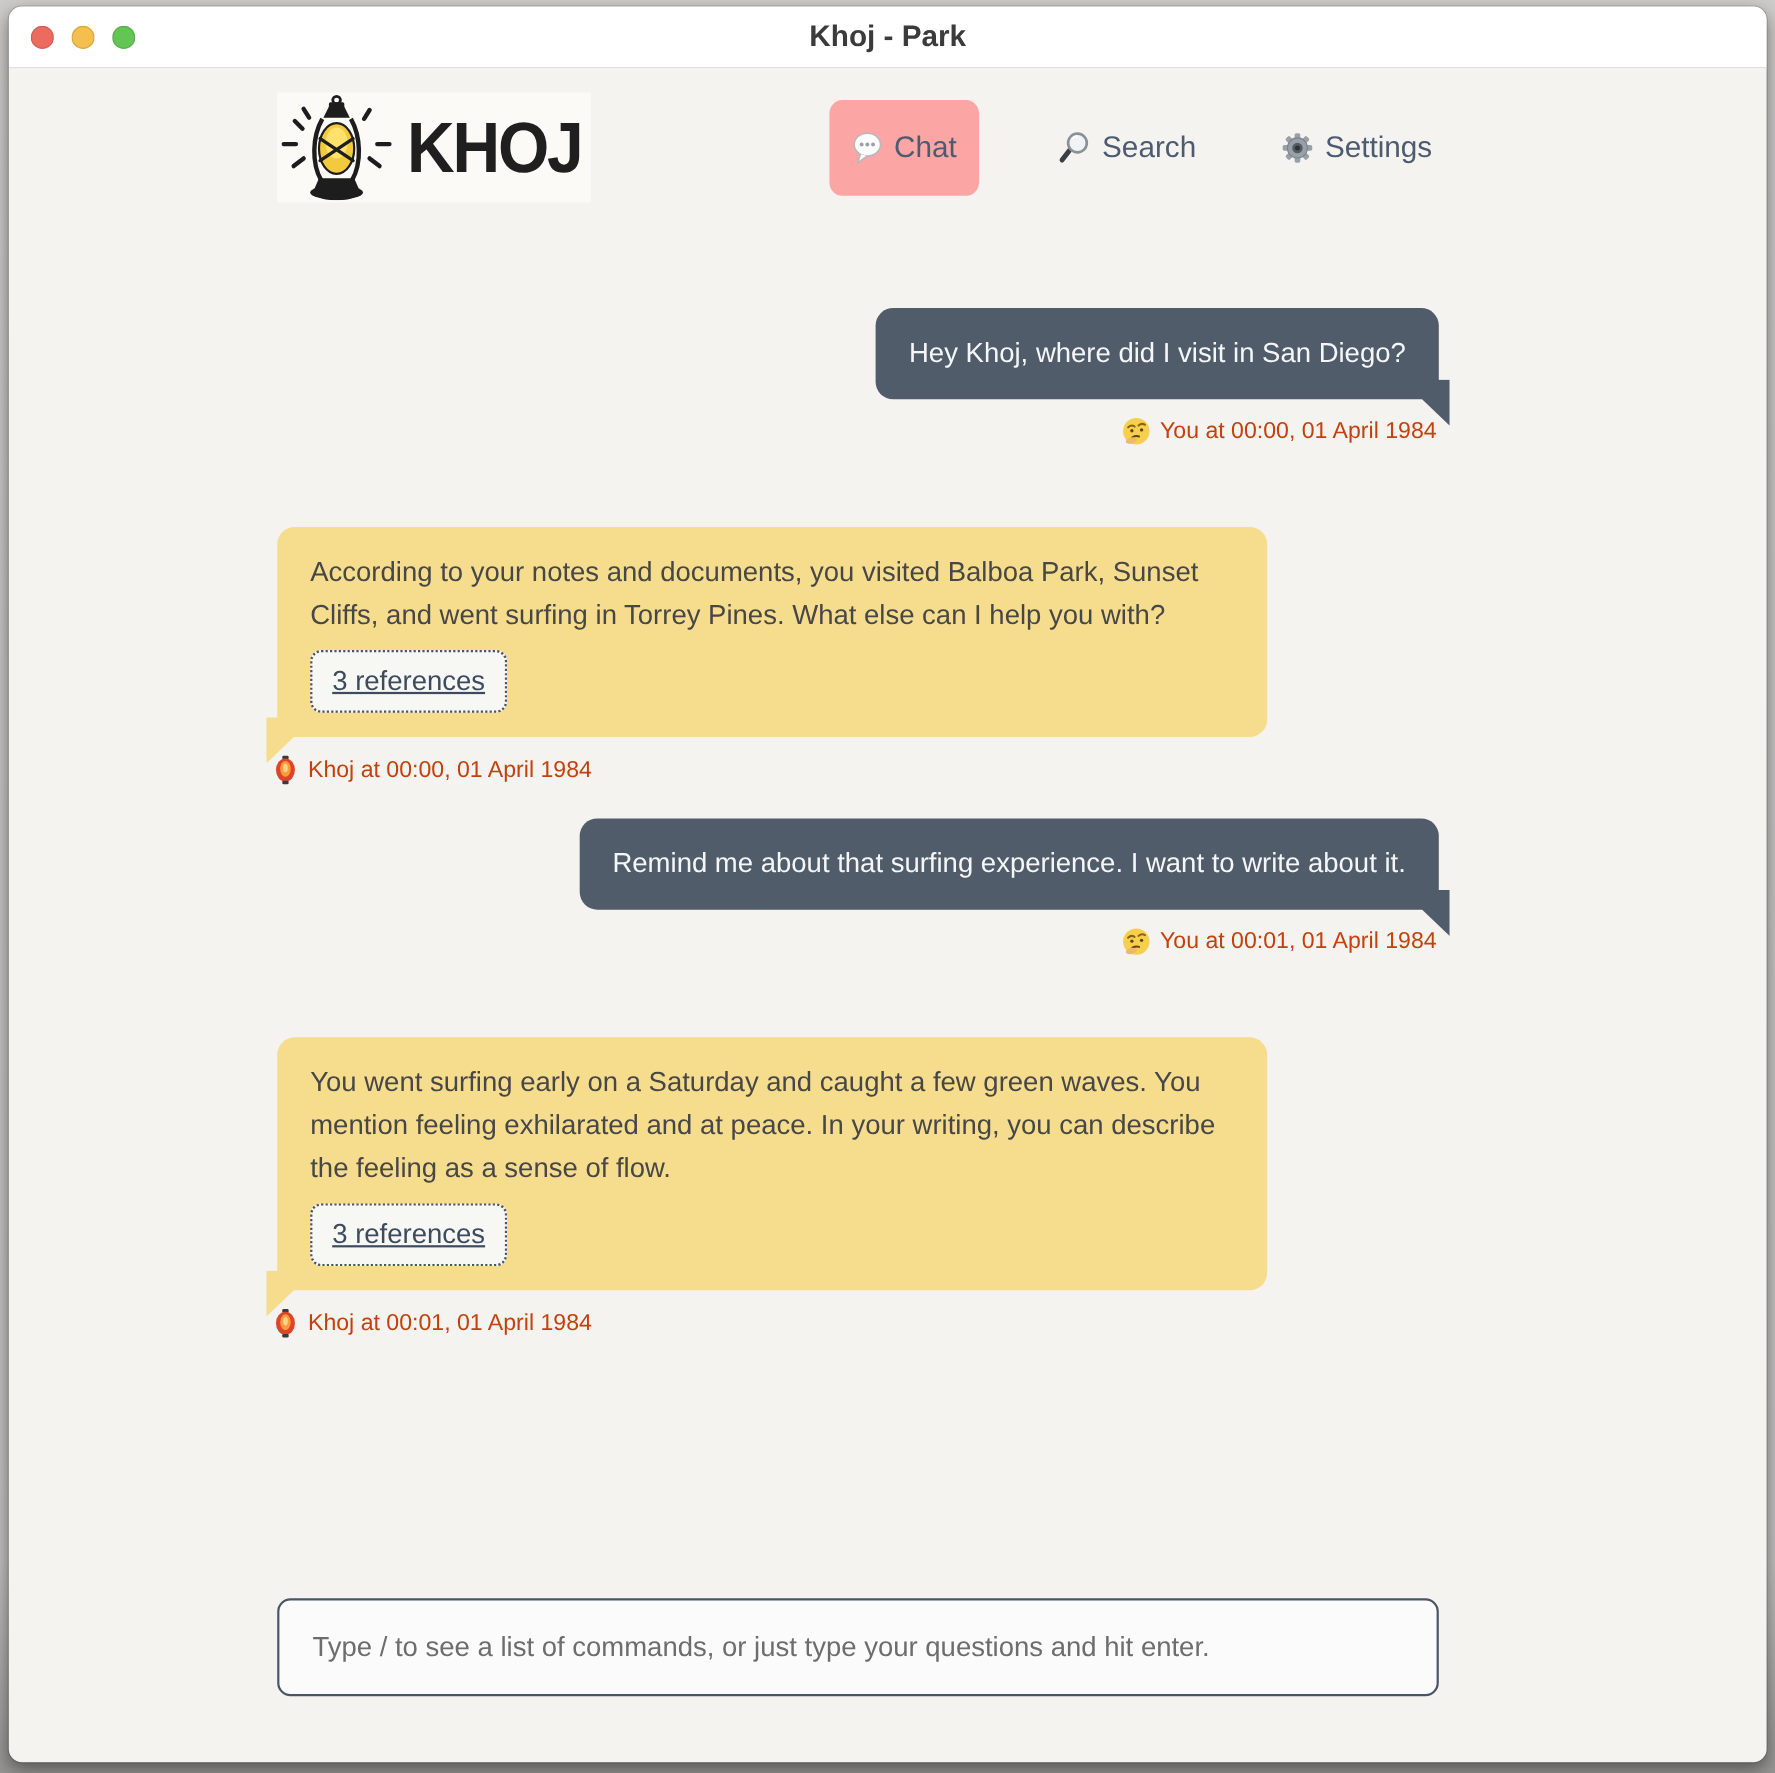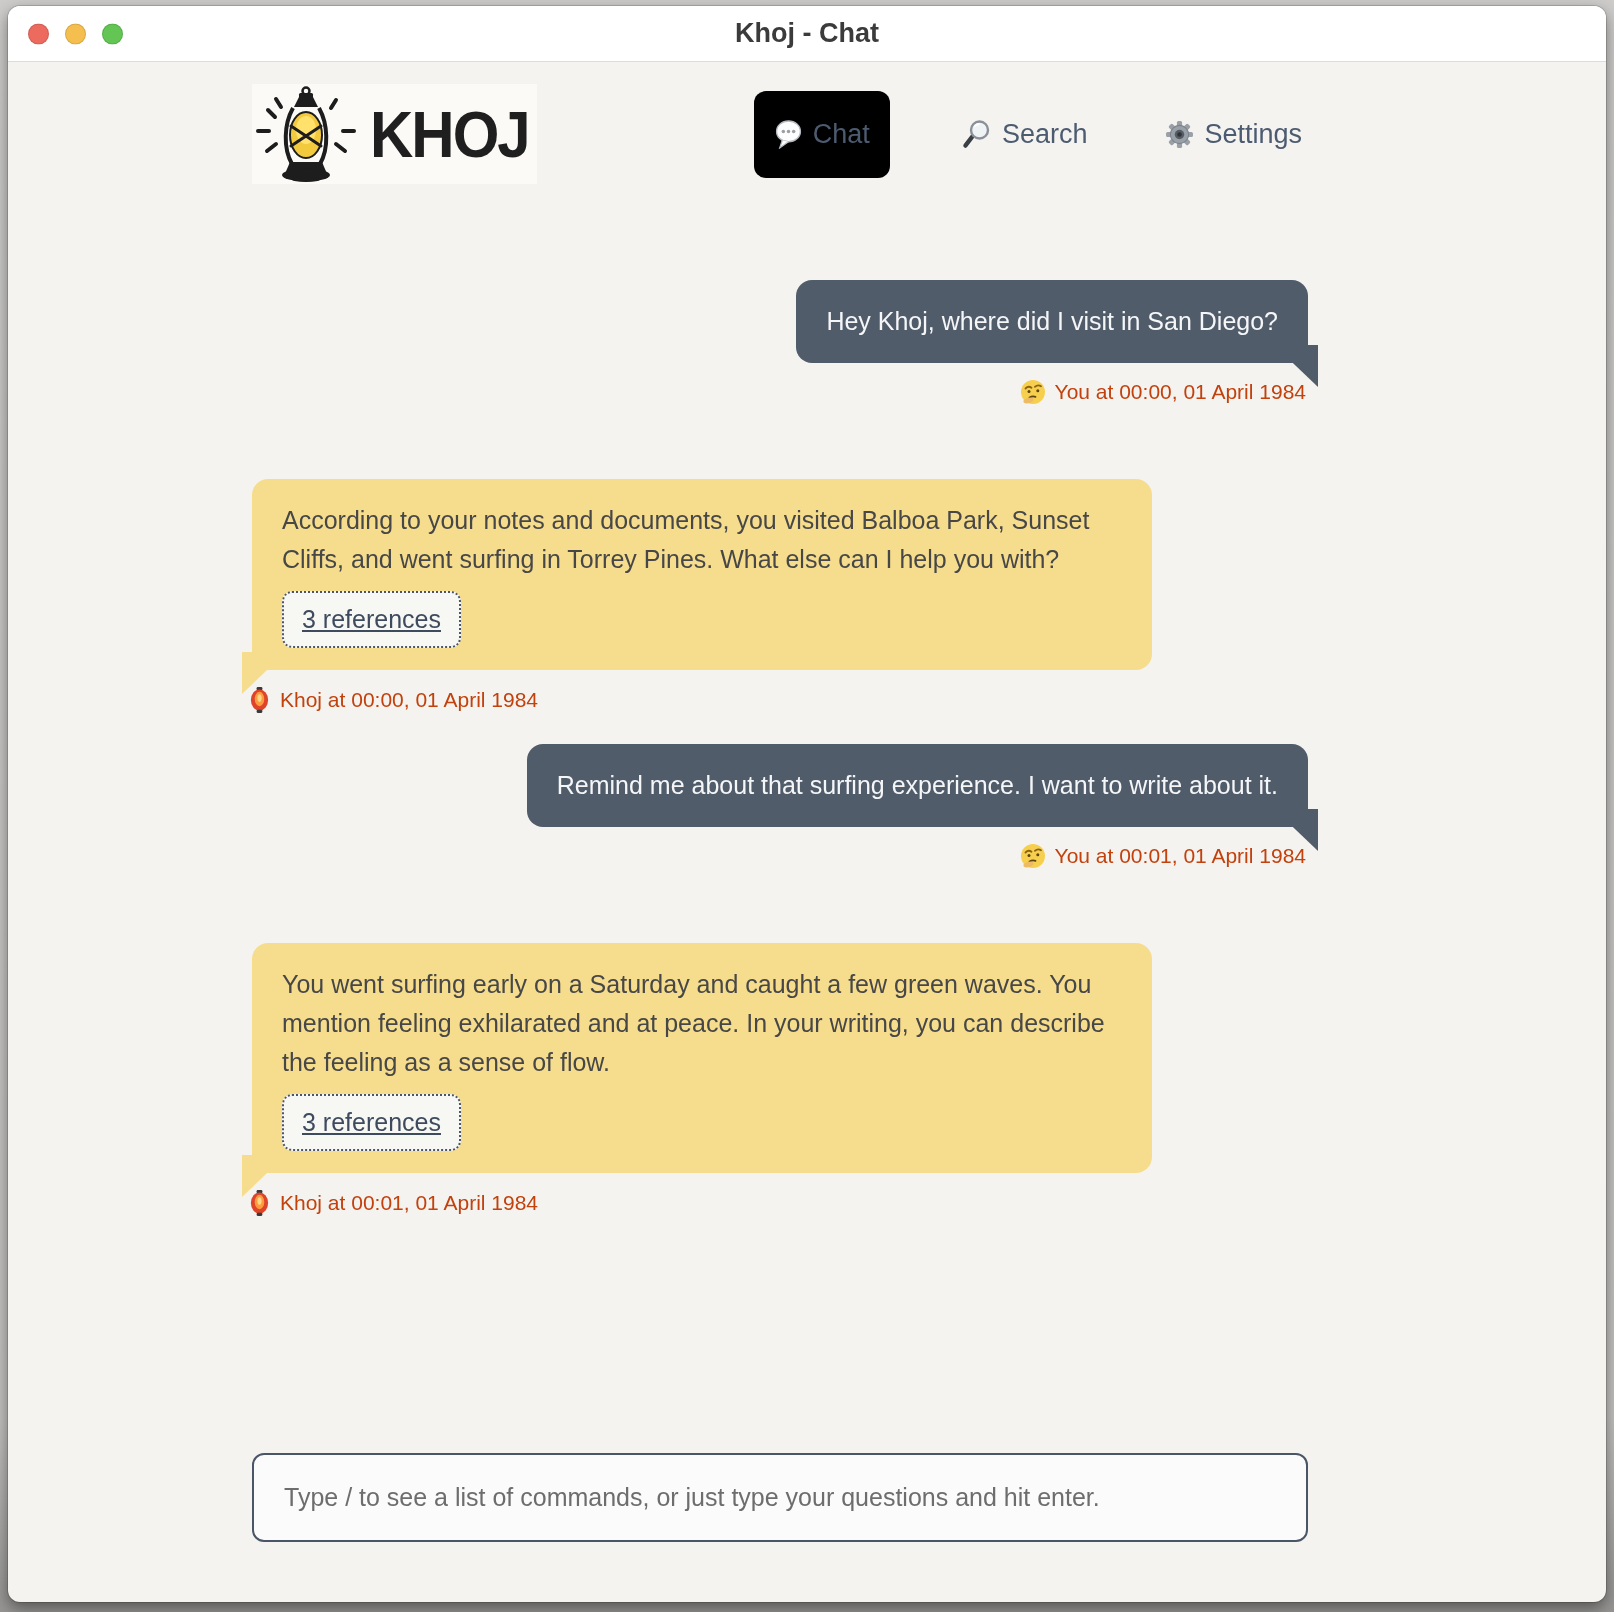--- a/index.html
+++ b/index.html
@@ -24,21 +24,21 @@
   .content{flex:1;display:flex;flex-direction:column;overflow:hidden;}
   .column{width:1056px;margin-left:244px;display:flex;flex-direction:column;flex:1;}
 
   
   .header{margin-top:24px;height:96px;display:flex;align-items:center;justify-content:space-between;flex:0 0 auto;}
   .logo{display:flex;align-items:center;gap:12px;background:#fbfaf7;padding:2px 8px 2px 2px;border:none;cursor:pointer;}
   .logo-text{font-size:60px;font-weight:800;letter-spacing:-2px;color:#1f1f1f;transform:scaleY(1.08);}
   .nav{display:flex;align-items:center;gap:66px;}
   .nav-item{display:flex;align-items:center;gap:10px;font-size:27px;color:#4c5b70;
     background:transparent;border:none;padding:10px 6px;cursor:pointer;font-family:inherit;}
-  .nav-item.active{background:#000000;border-radius:12px;padding:28px 20px;}
+  .nav-item.active{background:#fca5a5;border-radius:12px;padding:28px 20px;}
 
   
   .chat{margin-top:98px;display:flex;flex-direction:column;flex:0 0 auto;}
   .msg{display:flex;flex-direction:column;margin-bottom:30px;}
   .msg.you{align-items:flex-end;}
   .msg.khoj{align-items:flex-start;margin-top:44px;}
   .bubble{position:relative;max-width:900px;padding:22px 30px;font-size:25px;line-height:39px;border-radius:16px;}
   .msg.you .bubble{background:#515c6b;color:#f5f6f8;}
   .msg.khoj .bubble{background:#f6dd8d;color:#474747;}
   .msg.you .bubble::after{content:"";position:absolute;right:-10px;bottom:-24px;width:44px;height:42px;
@@ -65,21 +65,21 @@
 <body>
 
 <div class="window">
 
   <div class="titlebar">
     <div class="traffic">
       <button class="light red"></button>
       <button class="light yellow"></button>
       <button class="light green"></button>
     </div>
-    <div class="titlebar-title">Khoj - Chat</div>
+    <div class="titlebar-title">Khoj - Park</div>
   </div>
 
   <div class="content">
     <div class="column">
 
       <div class="header">
         <button class="logo">
           <span class="icon">
             <svg width="104" height="96" viewBox="0 0 104 96">
               <g stroke="#1d1d1d" stroke-width="4" stroke-linecap="round">

